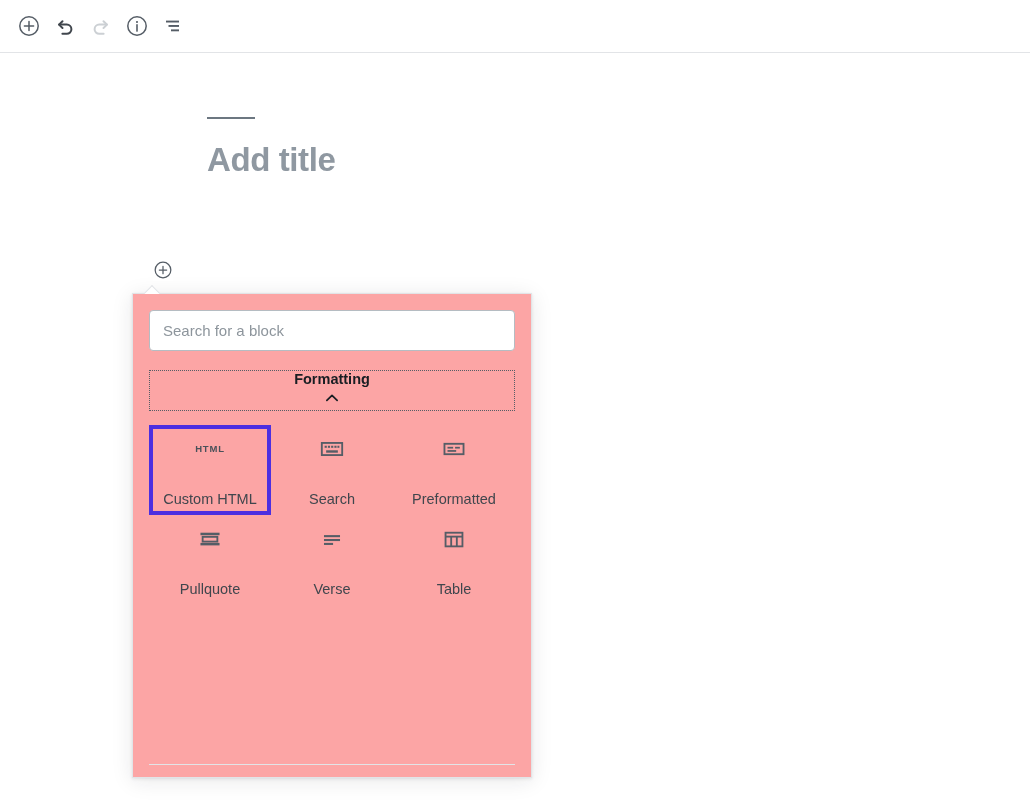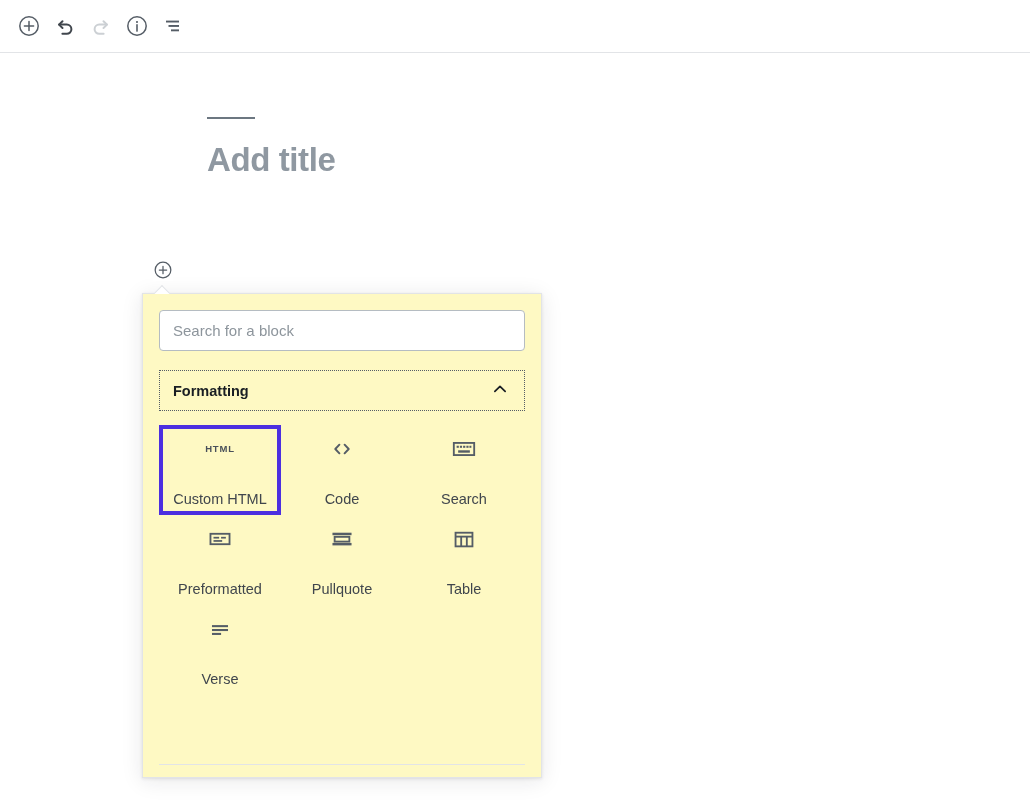--- a/index.html
+++ b/index.html
@@ -70,23 +70,23 @@
     background: #fff;
     border: none;
     cursor: pointer;
     padding: 0;
     z-index: 30;
   }
 
   
   .popover {
     position: absolute;
-    left: 142px; top: 240px;
+    left: 132px; top: 240px;
     width: 400px; height: 485px;
-    background: #fef9c3;
+    background: #fca5a5;
     border: 1px solid #e2e4e7;
     box-shadow: 0 3px 20px rgba(25,30,35,0.1), 0 1px 3px rgba(25,30,35,0.1);
     z-index: 20;
   }
   .popover-arrow {
     position: absolute;
     top: -9px; left: 11px;
     width: 16px; height: 9px;
     overflow: hidden;
   }
@@ -127,20 +127,21 @@
     width: 100%;
     height: 41px;
     display: flex;
     align-items: center;
     justify-content: space-between;
     padding: 0 13px;
     background: none;
     border: 1px dotted #555d66;
     cursor: pointer;
     font-family: "Liberation Sans", sans-serif;
+    flex-direction: column;
   }
   .panel-header-title {
     font-size: 14.5px;
     font-weight: bold;
     color: #191e23;
   }
 
   
   .block-grid {
     margin-top: 14px;
@@ -281,29 +282,20 @@
 
       <div class="block-grid">
 
         <button class="block-item selected">
           <span class="block-icon">
             <span class="html-text">HTML</span>
           </span>
           <span class="block-label">Custom HTML</span>
         </button>
 
-        <button class="block-item">
-          <span class="block-icon">
-            <svg width="26" height="26" viewBox="0 0 24 24" fill="none">
-              <path d="M9.6 8L5.8 12l3.8 4" stroke="#555d66" stroke-width="1.8" stroke-linecap="round" stroke-linejoin="round"></path>
-              <path d="M14.4 8l3.8 4-3.8 4" stroke="#555d66" stroke-width="1.8" stroke-linecap="round" stroke-linejoin="round"></path>
-            </svg>
-          </span>
-          <span class="block-label">Code</span>
-        </button>
 
         <button class="block-item">
           <span class="block-icon">
             <svg width="26" height="26" viewBox="0 0 24 24" fill="none">
               <rect x="2.6" y="6.4" width="18.8" height="11.2" stroke="#555d66" stroke-width="1.7"></rect>
               <rect x="5.2" y="9" width="2" height="1.9" fill="#555d66"></rect>
               <rect x="8.2" y="9" width="2" height="1.9" fill="#555d66"></rect>
               <rect x="11.2" y="9" width="2" height="1.9" fill="#555d66"></rect>
               <rect x="14.2" y="9" width="2" height="1.9" fill="#555d66"></rect>
               <rect x="17" y="9" width="1.8" height="1.9" fill="#555d66"></rect>
@@ -332,39 +324,39 @@
               <rect x="3.2" y="15.6" width="17.6" height="2.3" fill="#555d66"></rect>
               <rect x="5.2" y="10" width="13.6" height="4.4" stroke="#555d66" stroke-width="1.7"></rect>
             </svg>
           </span>
           <span class="block-label">Pullquote</span>
         </button>
 
         <button class="block-item">
           <span class="block-icon">
             <svg width="26" height="26" viewBox="0 0 24 24" fill="none">
+              <rect x="4.6" y="8.4" width="14.8" height="1.9" fill="#555d66"></rect>
+              <rect x="4.6" y="12" width="14.8" height="1.9" fill="#555d66"></rect>
+              <rect x="4.6" y="15.6" width="8.4" height="1.9" fill="#555d66"></rect>
+            </svg>
+          </span>
+          <span class="block-label">Verse</span>
+        </button>
+
+        <button class="block-item">
+          <span class="block-icon">
+            <svg width="26" height="26" viewBox="0 0 24 24" fill="none">
               <rect x="4.2" y="6.2" width="15.6" height="12.6" stroke="#555d66" stroke-width="1.7"></rect>
               <path d="M4.2 9.8h15.6" stroke="#555d66" stroke-width="1.7"></path>
               <path d="M9.4 9.8v9M14.6 9.8v9" stroke="#555d66" stroke-width="1.7"></path>
             </svg>
           </span>
           <span class="block-label">Table</span>
         </button>
 
-        <button class="block-item">
-          <span class="block-icon">
-            <svg width="26" height="26" viewBox="0 0 24 24" fill="none">
-              <rect x="4.6" y="8.4" width="14.8" height="1.9" fill="#555d66"></rect>
-              <rect x="4.6" y="12" width="14.8" height="1.9" fill="#555d66"></rect>
-              <rect x="4.6" y="15.6" width="8.4" height="1.9" fill="#555d66"></rect>
-            </svg>
-          </span>
-          <span class="block-label">Verse</span>
-        </button>
-
       </div>
 
       <div class="panel-divider"></div>
 
     </div>
   </div>
 
 </div>
 
 </body></html>

